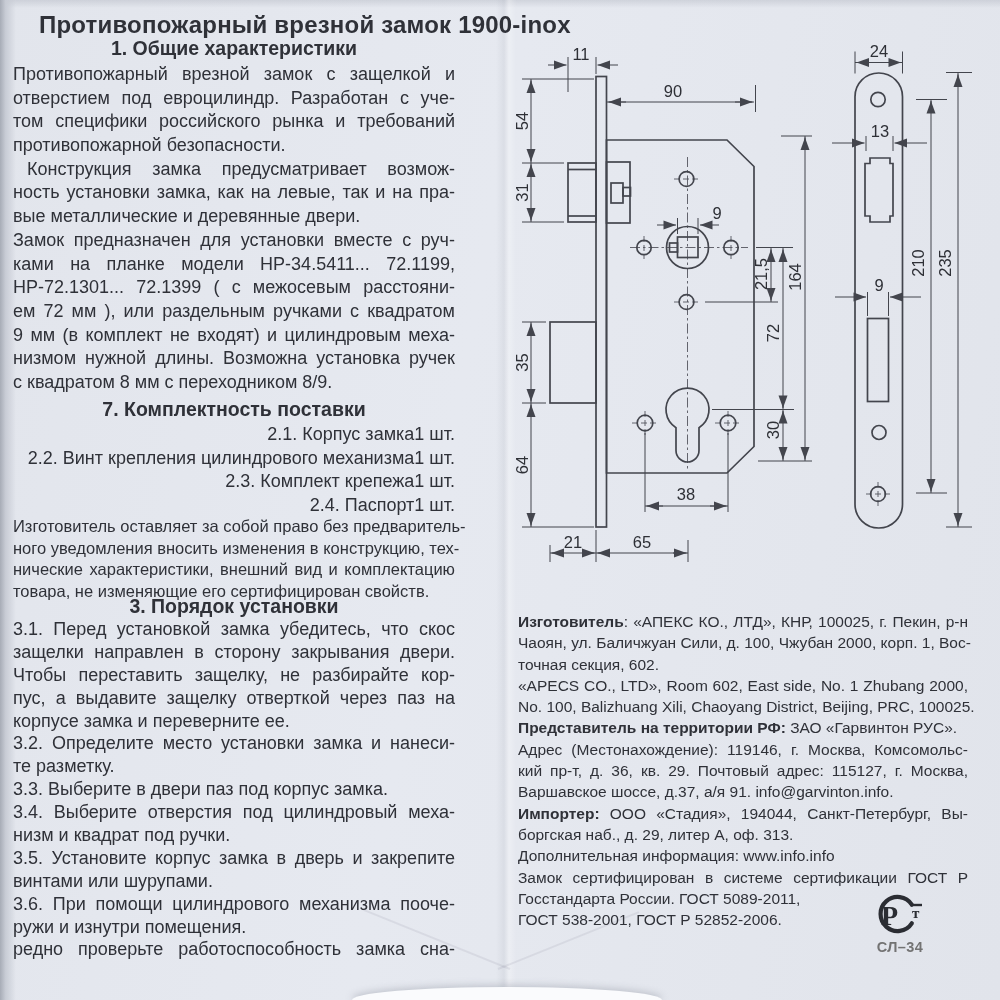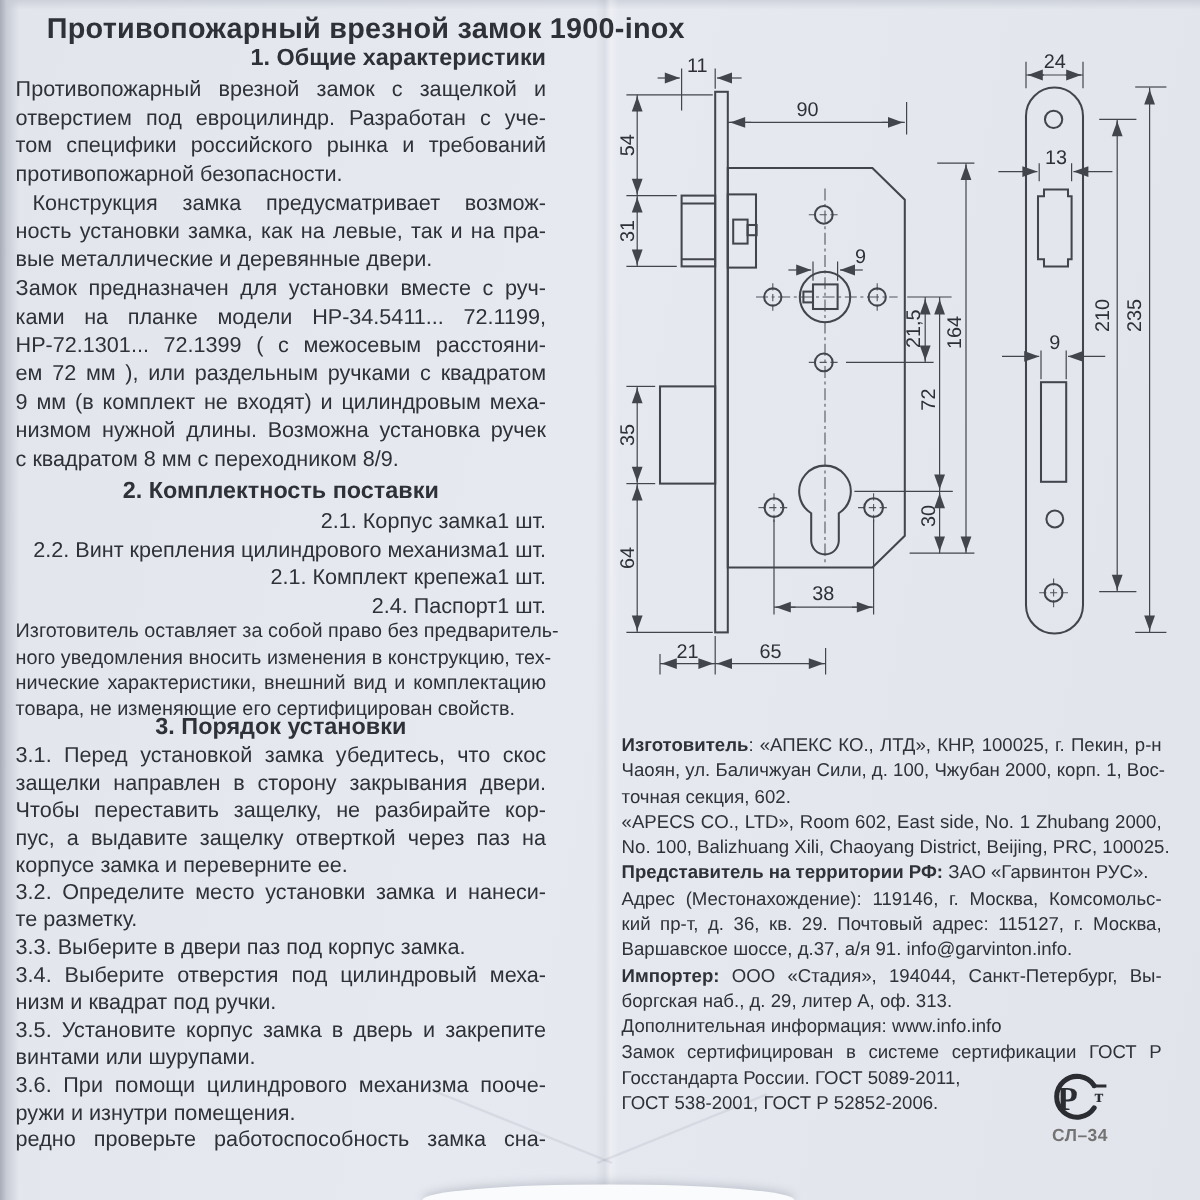--- a/index.html
+++ b/index.html
@@ -21,21 +21,21 @@
   .crease-r{left:498px;top:968px;width:152px;height:2px;background:rgba(140,146,160,.16);transform:rotate(-22deg);transform-origin:0 50%;}
   .bottom-white{left:352px;bottom:-13px;width:310px;height:26px;background:#fafbfd;border-radius:50%;
     box-shadow:0 -2px 7px rgba(148,153,165,.45);}
   
   .col-l{left:13px;width:442px;}
   .ln{height:23.7px;line-height:23.7px;white-space:nowrap;}
   .j{text-align:justify;text-align-last:justify;}
   .ind{padding-left:14px;}
   .t1{top:11px;font-size:24px;font-weight:700;text-align:center;letter-spacing:.2px;white-space:nowrap;margin-left:26px;}
   .h-sec{font-weight:700;font-size:19.5px;text-align:center;white-space:nowrap;}
-  .h1{top:37px;text-align:right;} .h2{top:398px;} .h3{top:595px;}
+  .h1{top:37px;} .h2{top:398px;} .h3{top:595px;}
   .s1{top:63px;font-size:18px;}
   .s2i{top:423px;font-size:18px;}
   .item-row{display:flex;justify-content:flex-end;height:23.7px;line-height:23.7px;white-space:nowrap;}
   .note{top:516px;font-size:16.5px;}
   .note .ln{height:21.5px;line-height:21.5px;}
   .s3{top:618px;font-size:18px;}
   .s3 .ln{height:22.9px;line-height:22.9px;}
   
   .info{left:518px;top:611px;width:450px;font-size:15.5px;}
   .info .ln{height:21.3px;line-height:21.3px;}
@@ -74,33 +74,33 @@
   <div class="ln">вые металлические и деревянные  двери.</div>
   <div class="ln j">Замок предназначен для установки вместе с руч-</div>
   <div class="ln j">ками на планке модели  НР-34.5411... 72.1199,</div>
   <div class="ln j">НР-72.1301... 72.1399 ( с межосевым расстояни-</div>
   <div class="ln j">ем 72 мм ), или  раздельным ручками с квадратом</div>
   <div class="ln j">9 мм (в комплект не входят) и цилиндровым меха-</div>
   <div class="ln j">низмом нужной длины. Возможна установка ручек</div>
   <div class="ln">с квадратом 8 мм с переходником 8/9.</div>
 </div>
 
-<div class="abs col-l h-sec h2">2. Комплектность поставки</div>
+<div class="abs col-l h-sec h2">7. Комплектность поставки</div>
 
 <div class="abs col-l s2i">
   <div class="item-row">
     <span>2.1. Корпус замка</span>
     <span>1 шт.</span>
   </div>
   <div class="item-row">
     <span>2.2. Винт крепления цилиндрового механизма</span>
     <span>1 шт.</span>
   </div>
   <div class="item-row">
-    <span>2.1. Комплект крепежа</span>
+    <span>2.3. Комплект крепежа</span>
     <span>1 шт.</span>
   </div>
   <div class="item-row">
     <span>2.4. Паспорт</span>
     <span>1 шт.</span>
   </div>
 </div>
 
 <div class="abs col-l note">
   <div class="ln j">Изготовитель оставляет за собой право без предваритель-</div>

